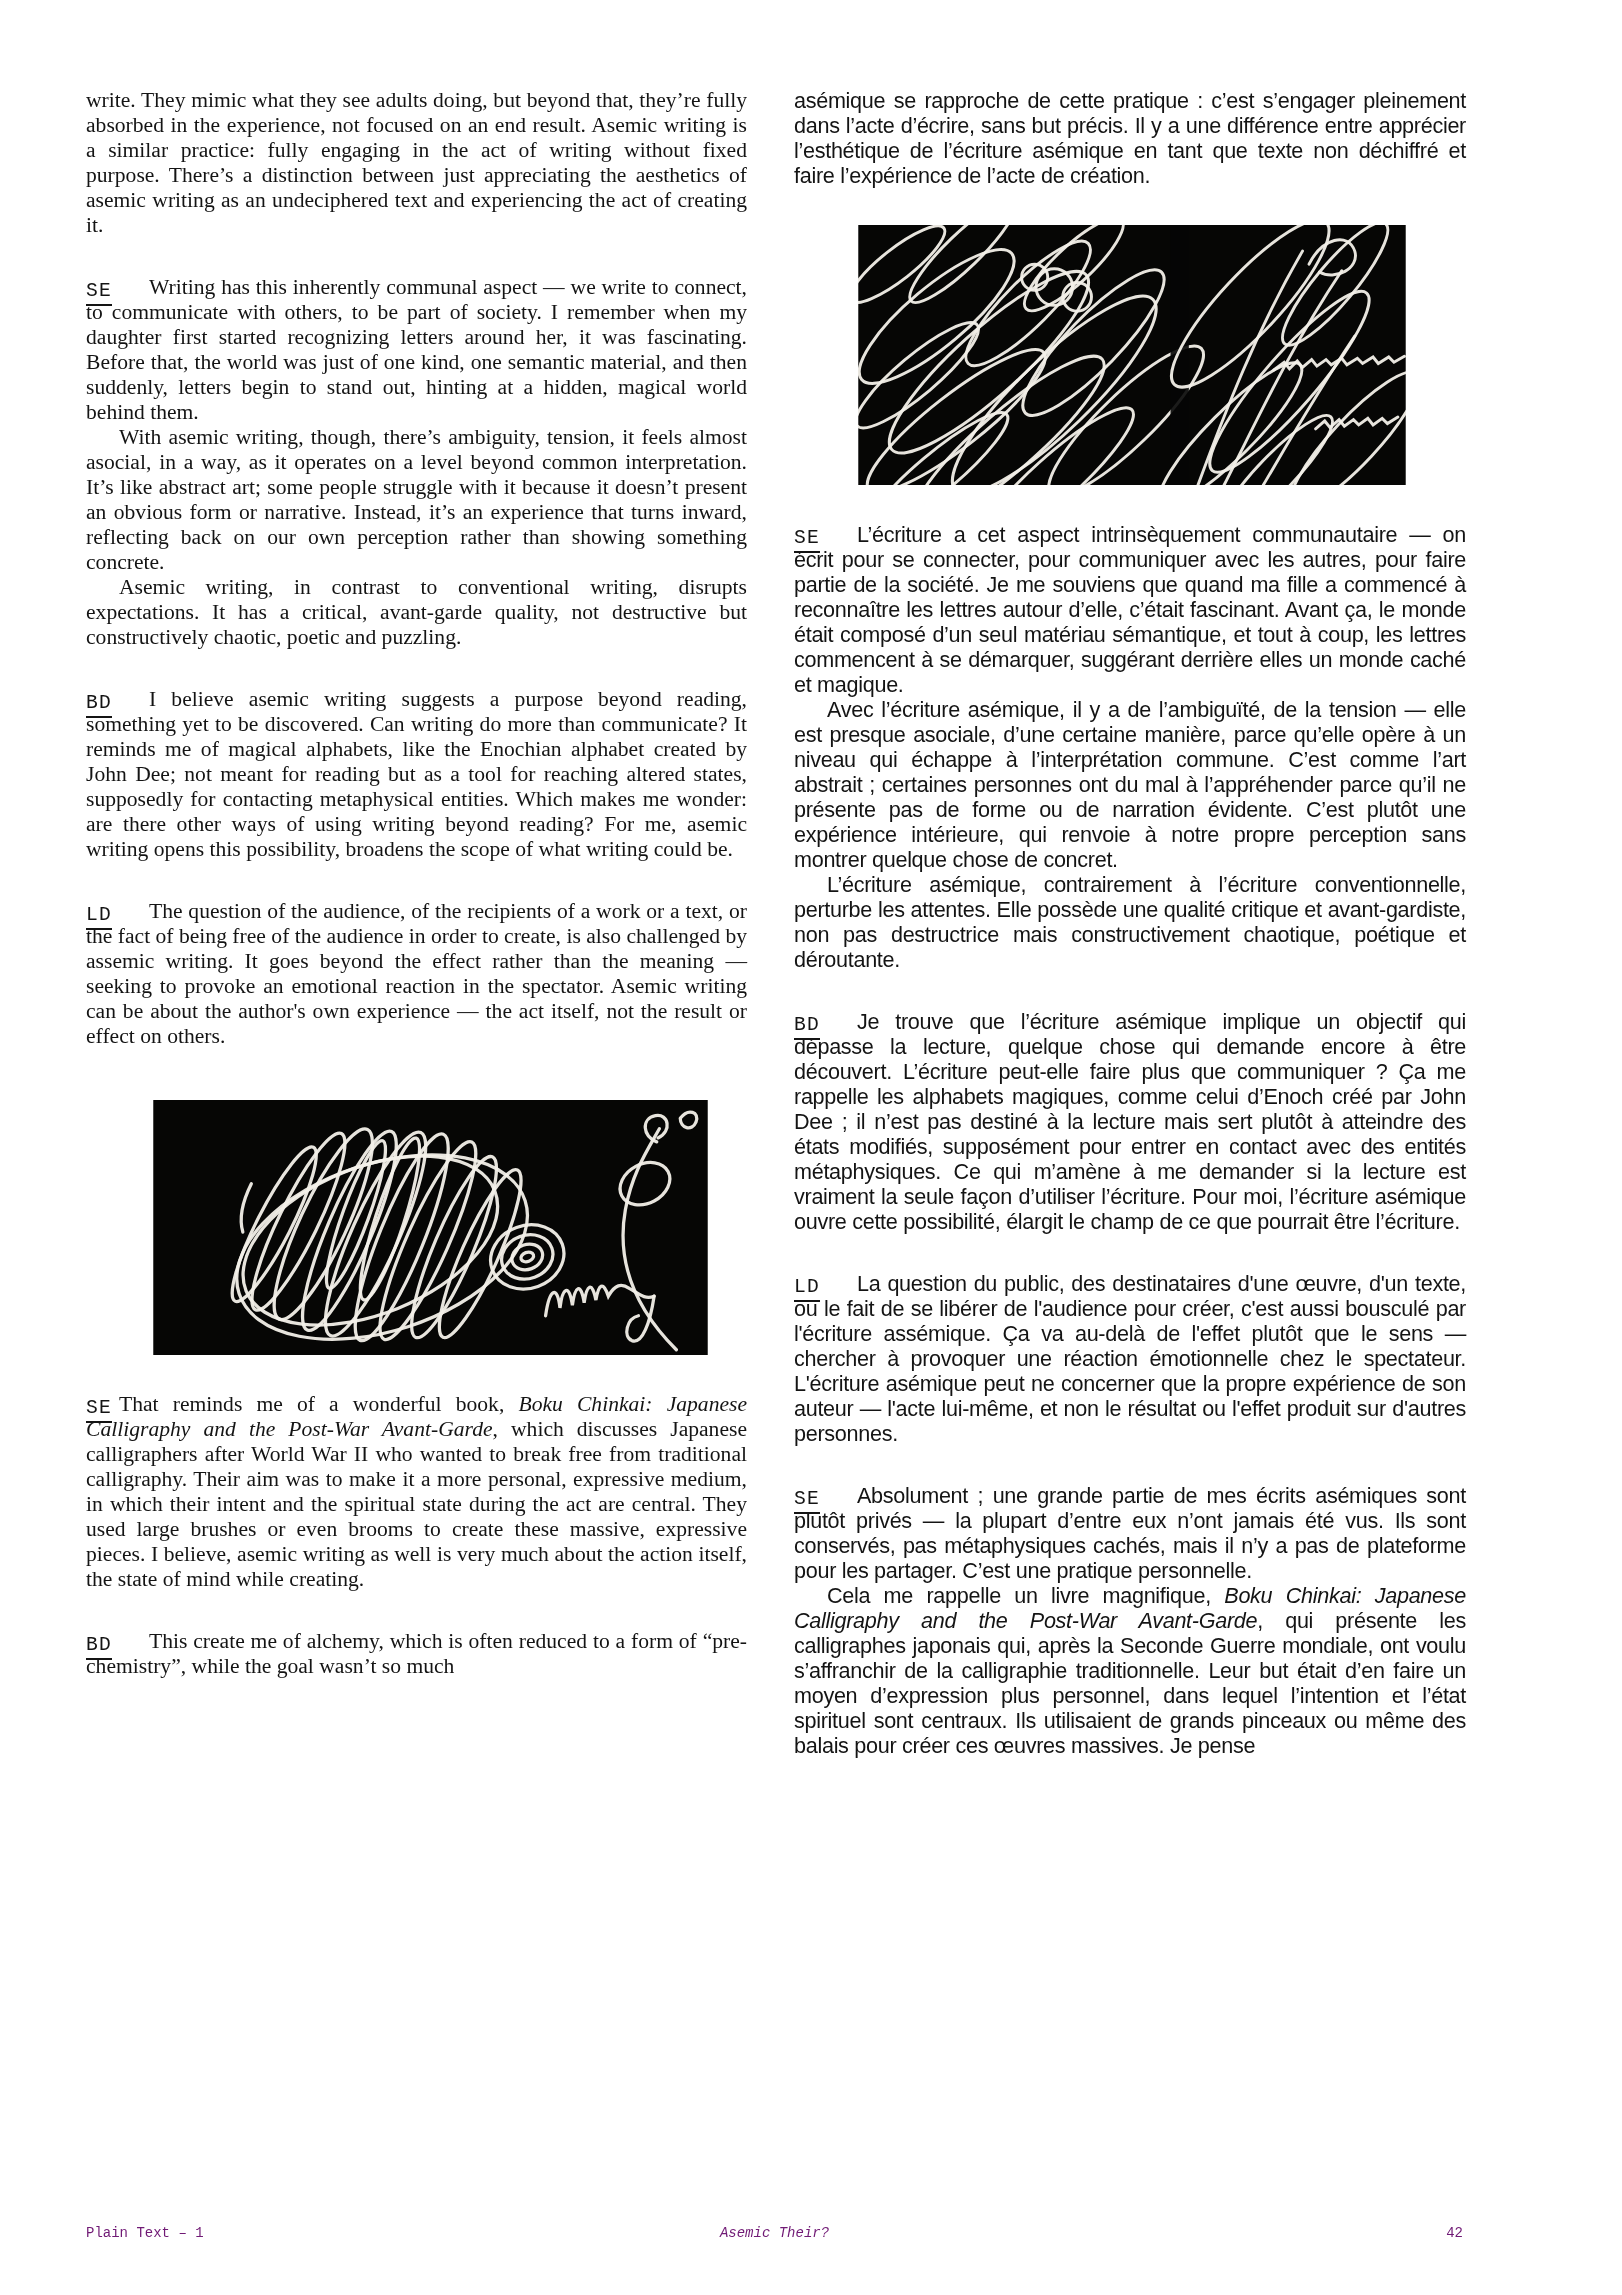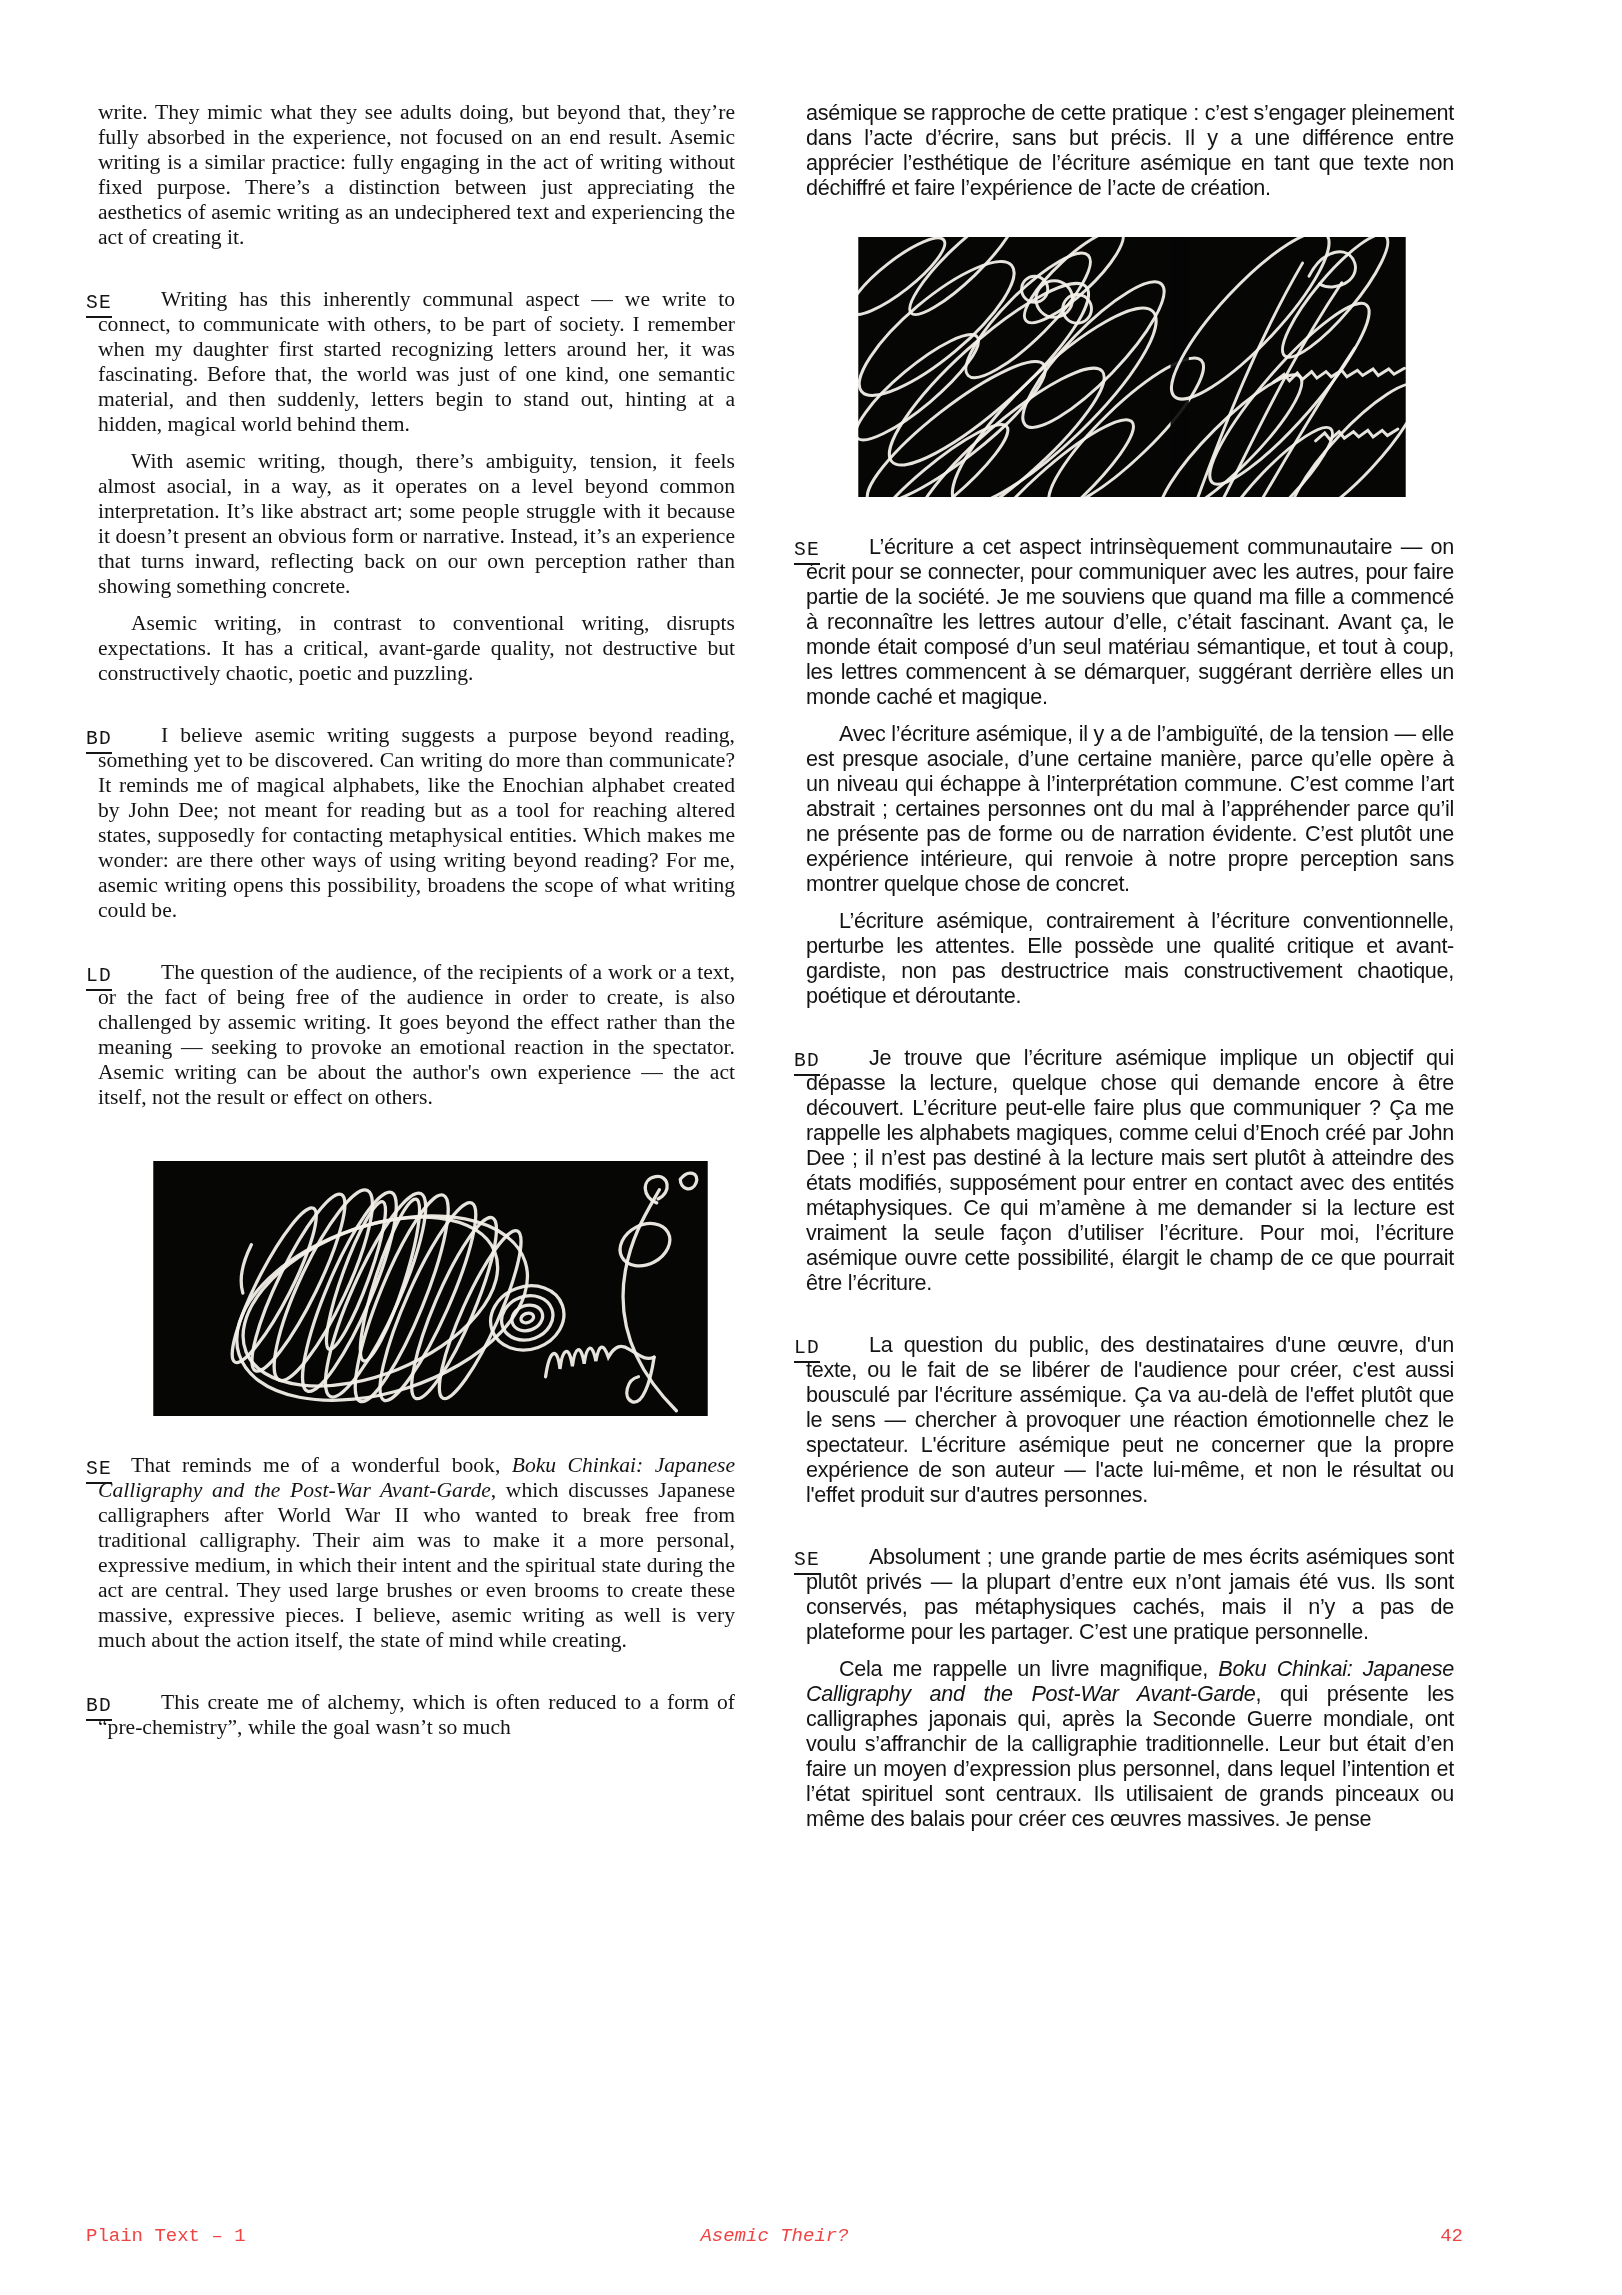--- a/index.html
+++ b/index.html
@@ -15,38 +15,38 @@
     left:86px;width:661px;
     font-family:"Liberation Serif",serif;
     font-size:21.6px;line-height:25px;
   }
   #col-right{
     left:794px;width:672px;
     font-family:"Liberation Sans",sans-serif;
     font-size:21.6px;line-height:25px;
     letter-spacing:-0.3px;
   }
-  p{margin:12px;}
+  p{margin:0;}
   .speech{position:relative;margin-top:37px;}
   .speech.plain{margin-top:0;}
   .speech:not(.plain) p.first{text-indent:63px;}
   p.ind{text-indent:33px;}
   .spk{
     position:absolute;left:0;top:7px;
     font-family:"Liberation Mono",monospace;
     font-size:19.6px;letter-spacing:1.3px;line-height:1;
     border-bottom:2px solid #141414;padding-bottom:2.6px;
     font-style:normal;
   }
   .figure{margin:37px 0 0 64px;}
   .figure svg{display:block;}
   #fig-a{margin:51px 0 6.5px 67px;}
   footer{
     position:absolute;left:86px;top:2225px;width:1377px;height:26px;
-    font-family:"Liberation Mono",monospace;font-size:19px;color:#ef4444;
+    font-family:"Liberation Mono",monospace;font-size:14px;color:#701a75;
   }
   .f-left{position:absolute;left:0;top:0;}
   .f-center{position:absolute;left:50%;transform:translateX(-50%);top:0;font-style:italic;}
   .f-right{position:absolute;right:0;top:0;}
   i{font-style:italic;}
 </style>
 </head>
 <body>
 
 <div class="page">

